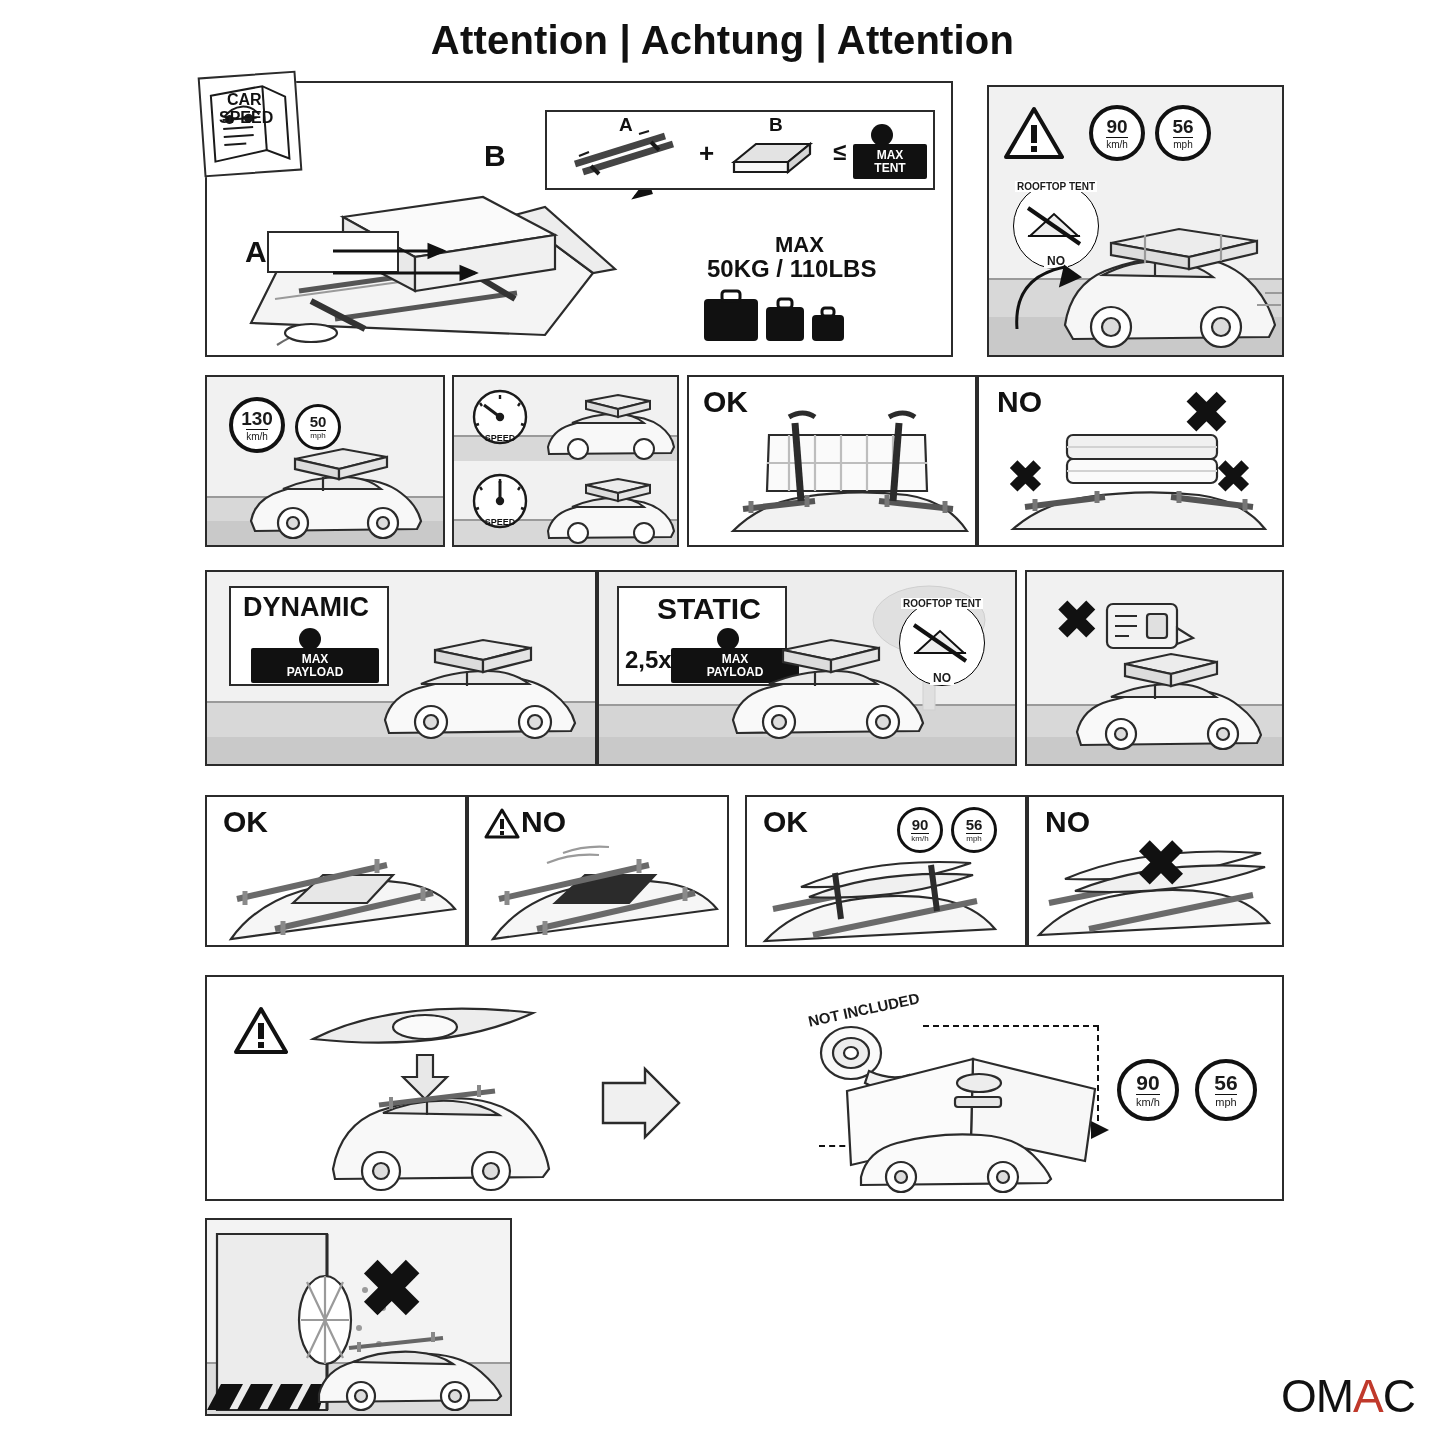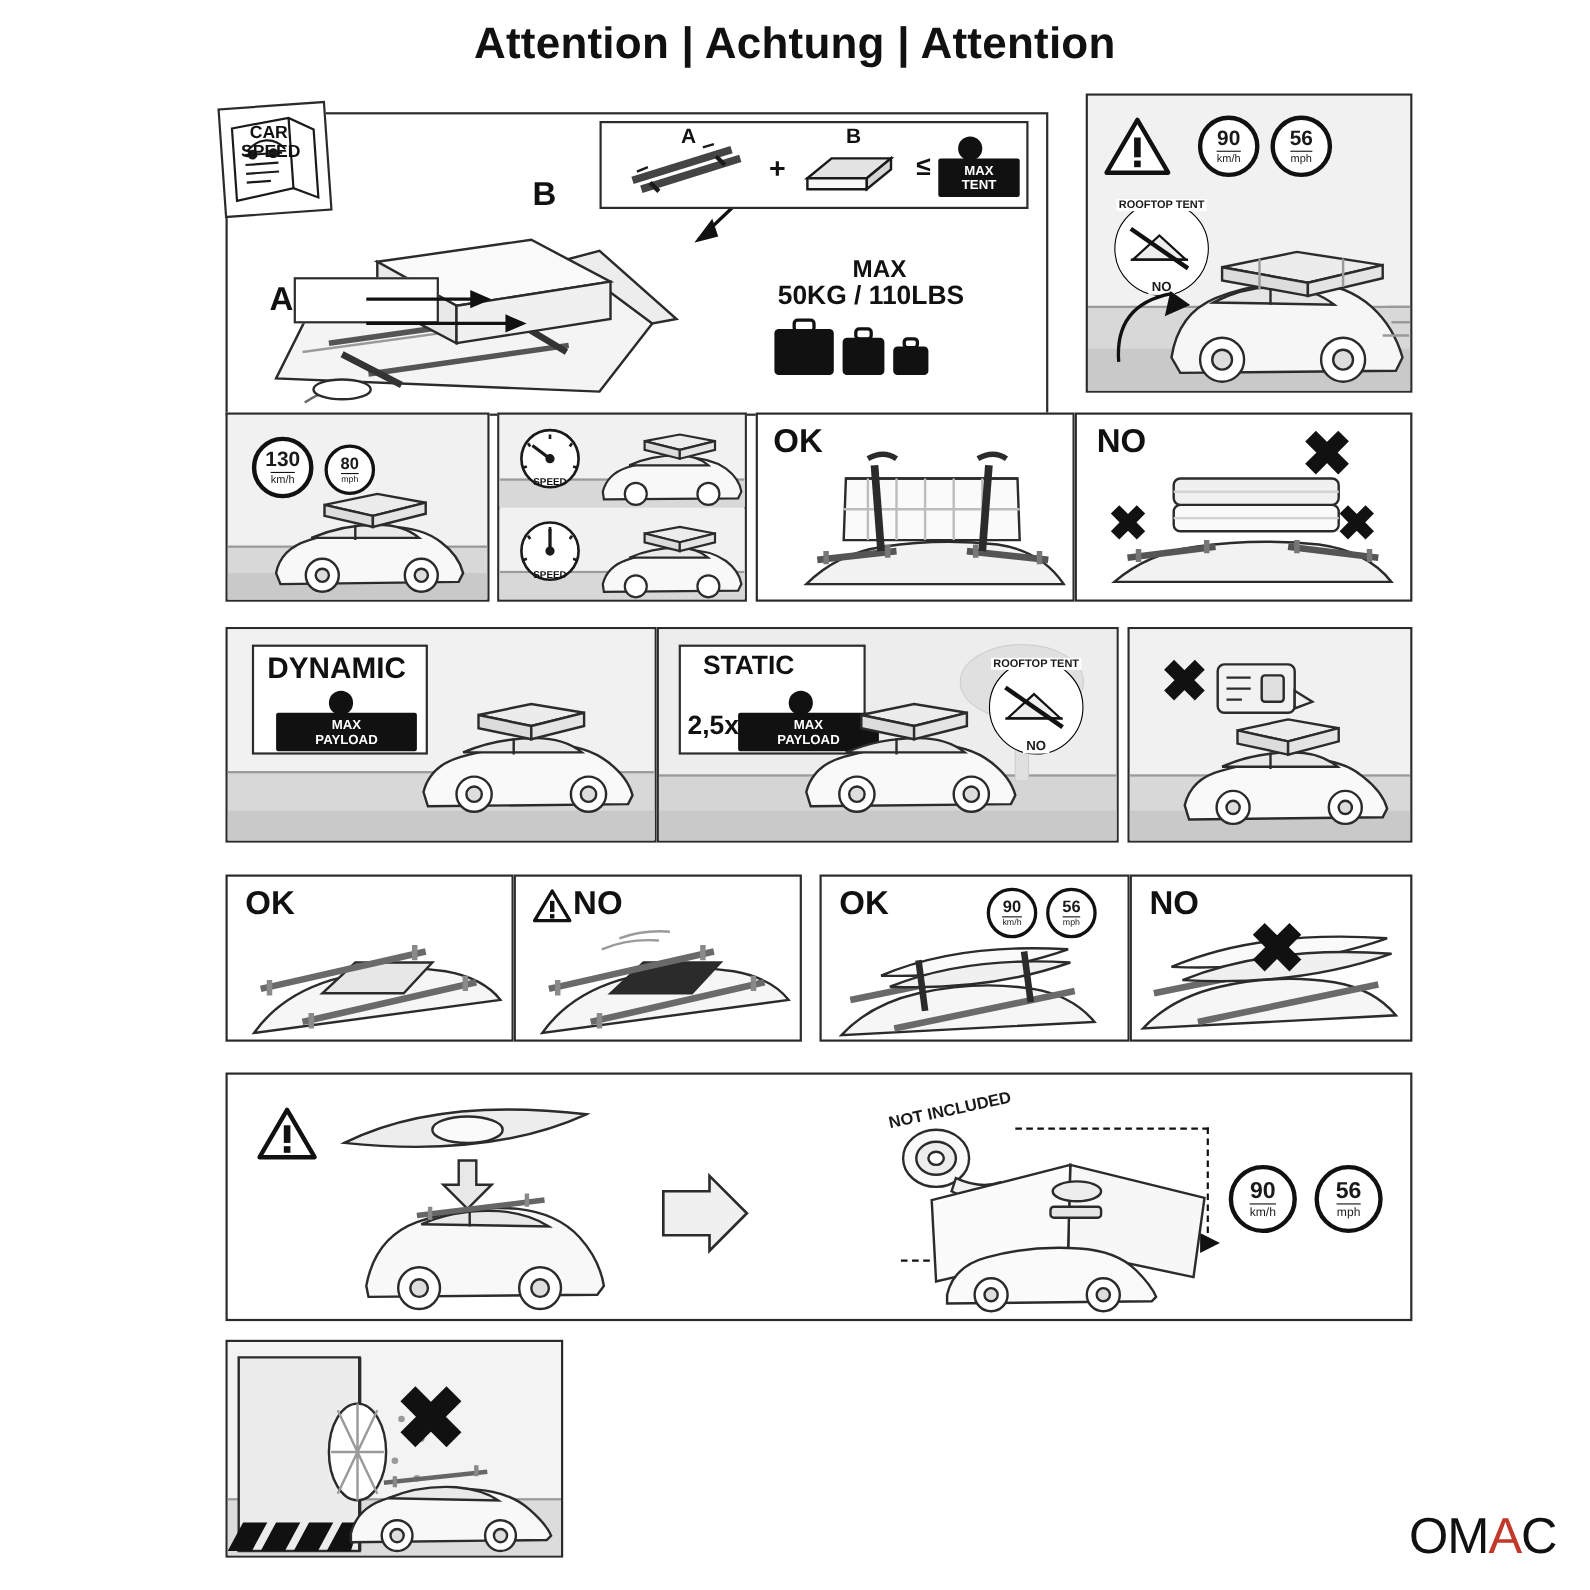--- a/index.html
+++ b/index.html
@@ -42,21 +42,21 @@
   .tentno .t{position:absolute;top:-3px;left:50%;transform:translateX(-50%);font-size:10px;font-weight:700;white-space:nowrap;background:#fff;padding:0 2px;}
   .tentno .n{position:absolute;bottom:0px;left:50%;transform:translateX(-50%);font-size:12px;font-weight:700;background:#fff;padding:0 3px;}
   .dashline{position:absolute;border-top:2px dashed #111;}
   .dashlinev{position:absolute;border-left:2px dashed #111;}
 </style>
 </head>
 <body>
 
 <div class="title">Attention | Achtung | Attention</div>
 
-<div class="panel" style="left:205px;top:102px;width:748px;height:276px;padding-left:12px;">
+<div class="panel" style="left:205px;top:81px;width:748px;height:276px;padding-left:12px;">
 
   <div class="boxwhite" style="left:-6px;top:-9px;width:98px;height:100px;transform:rotate(-4deg);">
   </div>
   <svg style="position:absolute;left:-4px;top:-8px;" width="98" height="100" viewBox="0 0 98 100">
     <g transform="rotate(-4 49 50)" fill="none" stroke="#1a1a1a" stroke-width="2">
       <path d="M10 18 L62 12 L84 24 L84 86 L62 76 L10 84 Z" fill="#fff"></path>
       <path d="M62 12 L62 76"></path>
       <path d="M20 52 h30 M20 60 h30 M20 68 h22"></path>
       <path d="M22 40 q8 -9 18 -9 q10 0 17 9"></path>
       <circle cx="27" cy="43" r="3.5" fill="#1a1a1a"></circle>
@@ -219,21 +219,21 @@
 <div class="panel" style="left:205px;top:375px;width:240px;height:172px;overflow:hidden;">
   <div class="sky"></div>
   <div class="ground"></div>
   <div class="road"></div>
   <div class="speedwrap" style="left:22px;top:20px;text-align:center;">
     <div class="badge">
       <span class="n">130</span>
       <span class="u">km/h</span>
     </div>
     <div class="badge sm" style="margin-top:4px;">
-      <span class="n">80</span>
+      <span class="n">50</span>
       <span class="u">mph</span>
     </div>
   </div>
   <svg style="position:absolute;left:30px;top:58px;" width="200" height="110" viewBox="0 0 200 110">
     <g fill="none" stroke="#2b2b2b" stroke-width="2.2">
       <path d="M14 86 q4 -22 30 -30 q34 -12 72 -12 q30 0 48 14 q16 12 20 28 l-4 8 l-162 2 z" fill="#f8f8f8"></path>
       <path d="M46 54 q28 -12 60 -12 q24 0 38 12 z" fill="#eaeaea"></path>
       <path d="M86 42 L86 56"></path>
       <circle cx="56" cy="88" r="15" fill="#fff"></circle>
         <circle cx="56" cy="88" r="6" fill="#ddd"></circle>
@@ -371,21 +371,21 @@
   <div class="sky" style="background:#ededed;"></div>
   <div class="ground" style="height:30%;background:#d5d5d5;"></div>
   <div class="road"></div>
   <svg style="position:absolute;left:260px;top:6px;" width="150" height="140" viewBox="0 0 150 140">
     <g fill="#e0e0e0" stroke="#cfcfcf">
       <ellipse cx="70" cy="42" rx="56" ry="34"></ellipse>
       <rect x="64" y="60" width="12" height="72"></rect>
     </g>
   </svg>
   <div class="boxwhite" style="left:18px;top:14px;width:170px;height:100px;"></div>
-  <div class="lbl" style="left:40px;top:20px;font-size:24px;">STATIC</div>
+  <div class="lbl" style="left:58px;top:20px;font-size:30px;">STATIC</div>
   <div class="lbl" style="left:26px;top:74px;font-size:24px;">2,5x</div>
   <div class="knob" style="left:118px;top:56px;"></div>
   <div class="maxload" style="left:72px;top:76px;width:114px;">
     <span>MAX</span><br>
     <span>PAYLOAD</span>
   </div>
 
   <div class="tentno" style="left:300px;top:28px;">
     <div class="t">ROOFTOP TENT</div>
     <div class="n">NO</div>

